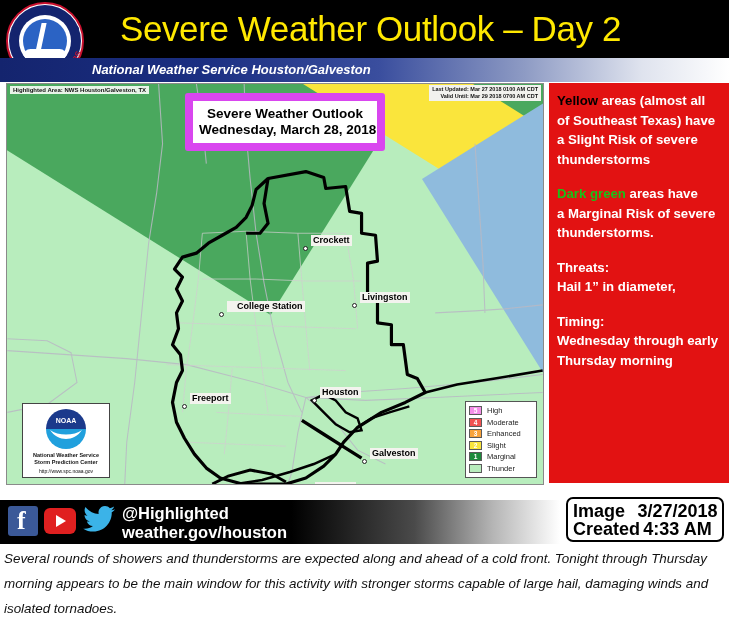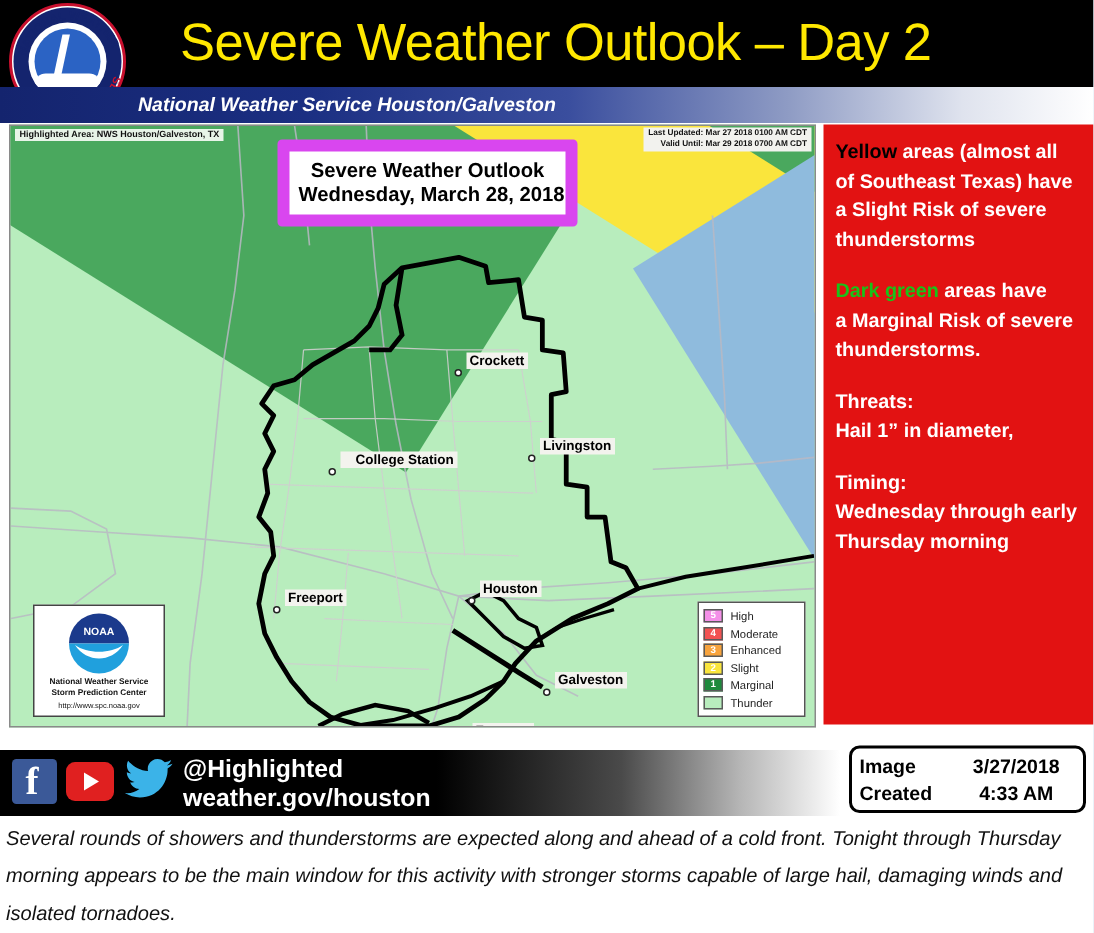--- a/index.html
+++ b/index.html
@@ -100,21 +100,21 @@
       border-top:6px solid transparent;border-bottom:6px solid transparent;}
   .icon-tw{position:absolute;left:82px;top:505px;width:34px;height:30px;}
   .social-text{position:absolute;left:122px;top:504px;color:#fff;font-size:16.5px;
       font-weight:bold;line-height:19px;}
 
   .imgbox{position:absolute;left:566px;top:497px;width:158px;height:45px;background:#fff;
       border:2px solid #000;border-radius:7px;box-sizing:border-box;
       display:flex;align-items:center;}
   .imgbox-l{width:60px;text-align:left;padding-left:5px;}
   .imgbox-r{flex:1;text-align:center;}
-  .imgbox span{display:block;font-size:13px;font-weight:bold;color:#000;line-height:18px;
+  .imgbox span{display:block;font-size:18px;font-weight:bold;color:#000;line-height:18px;
       white-space:nowrap;}
 
   
   .bottomtext{position:absolute;left:4px;top:546px;width:716px;color:#111;
       font-size:13.4px;line-height:25px;font-family:"Liberation Sans",sans-serif;font-style:italic;}
 </style>
 </head>
 <body>
 
 <div class="page">

